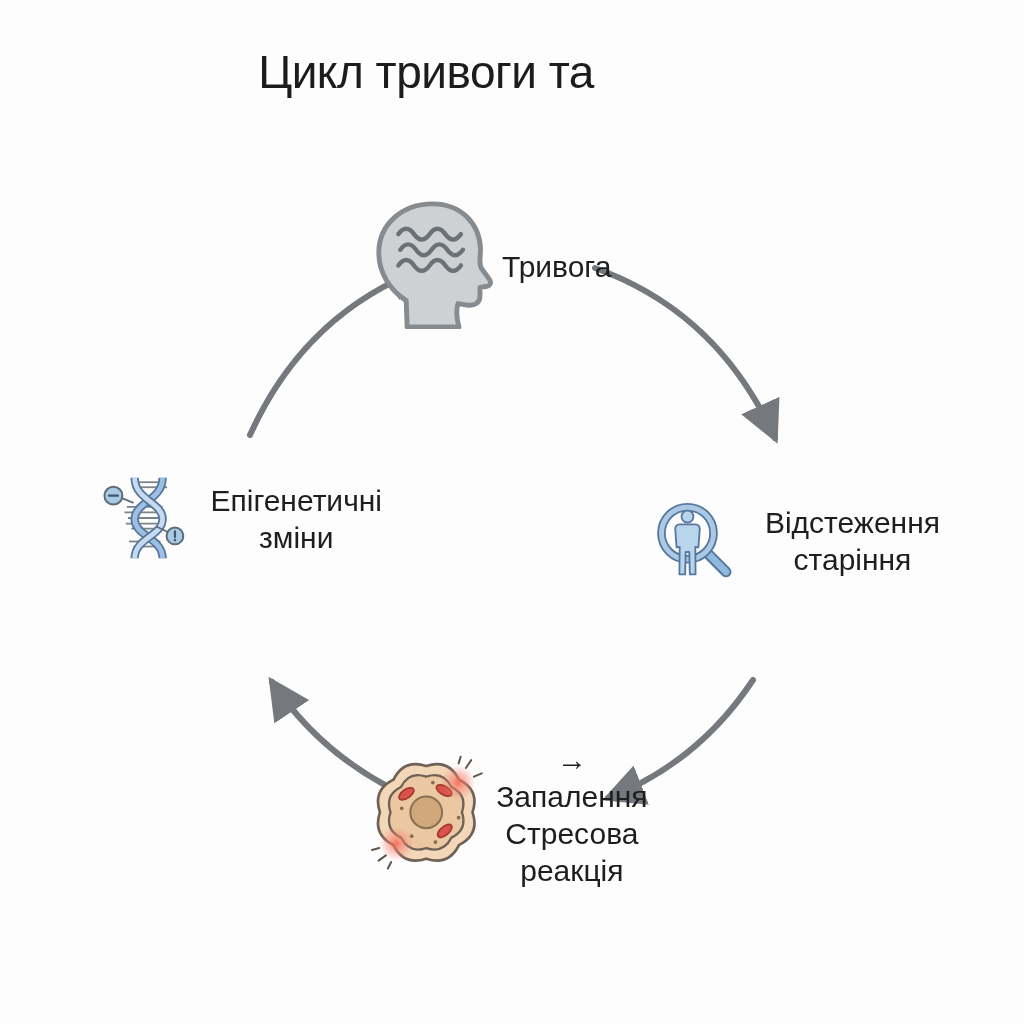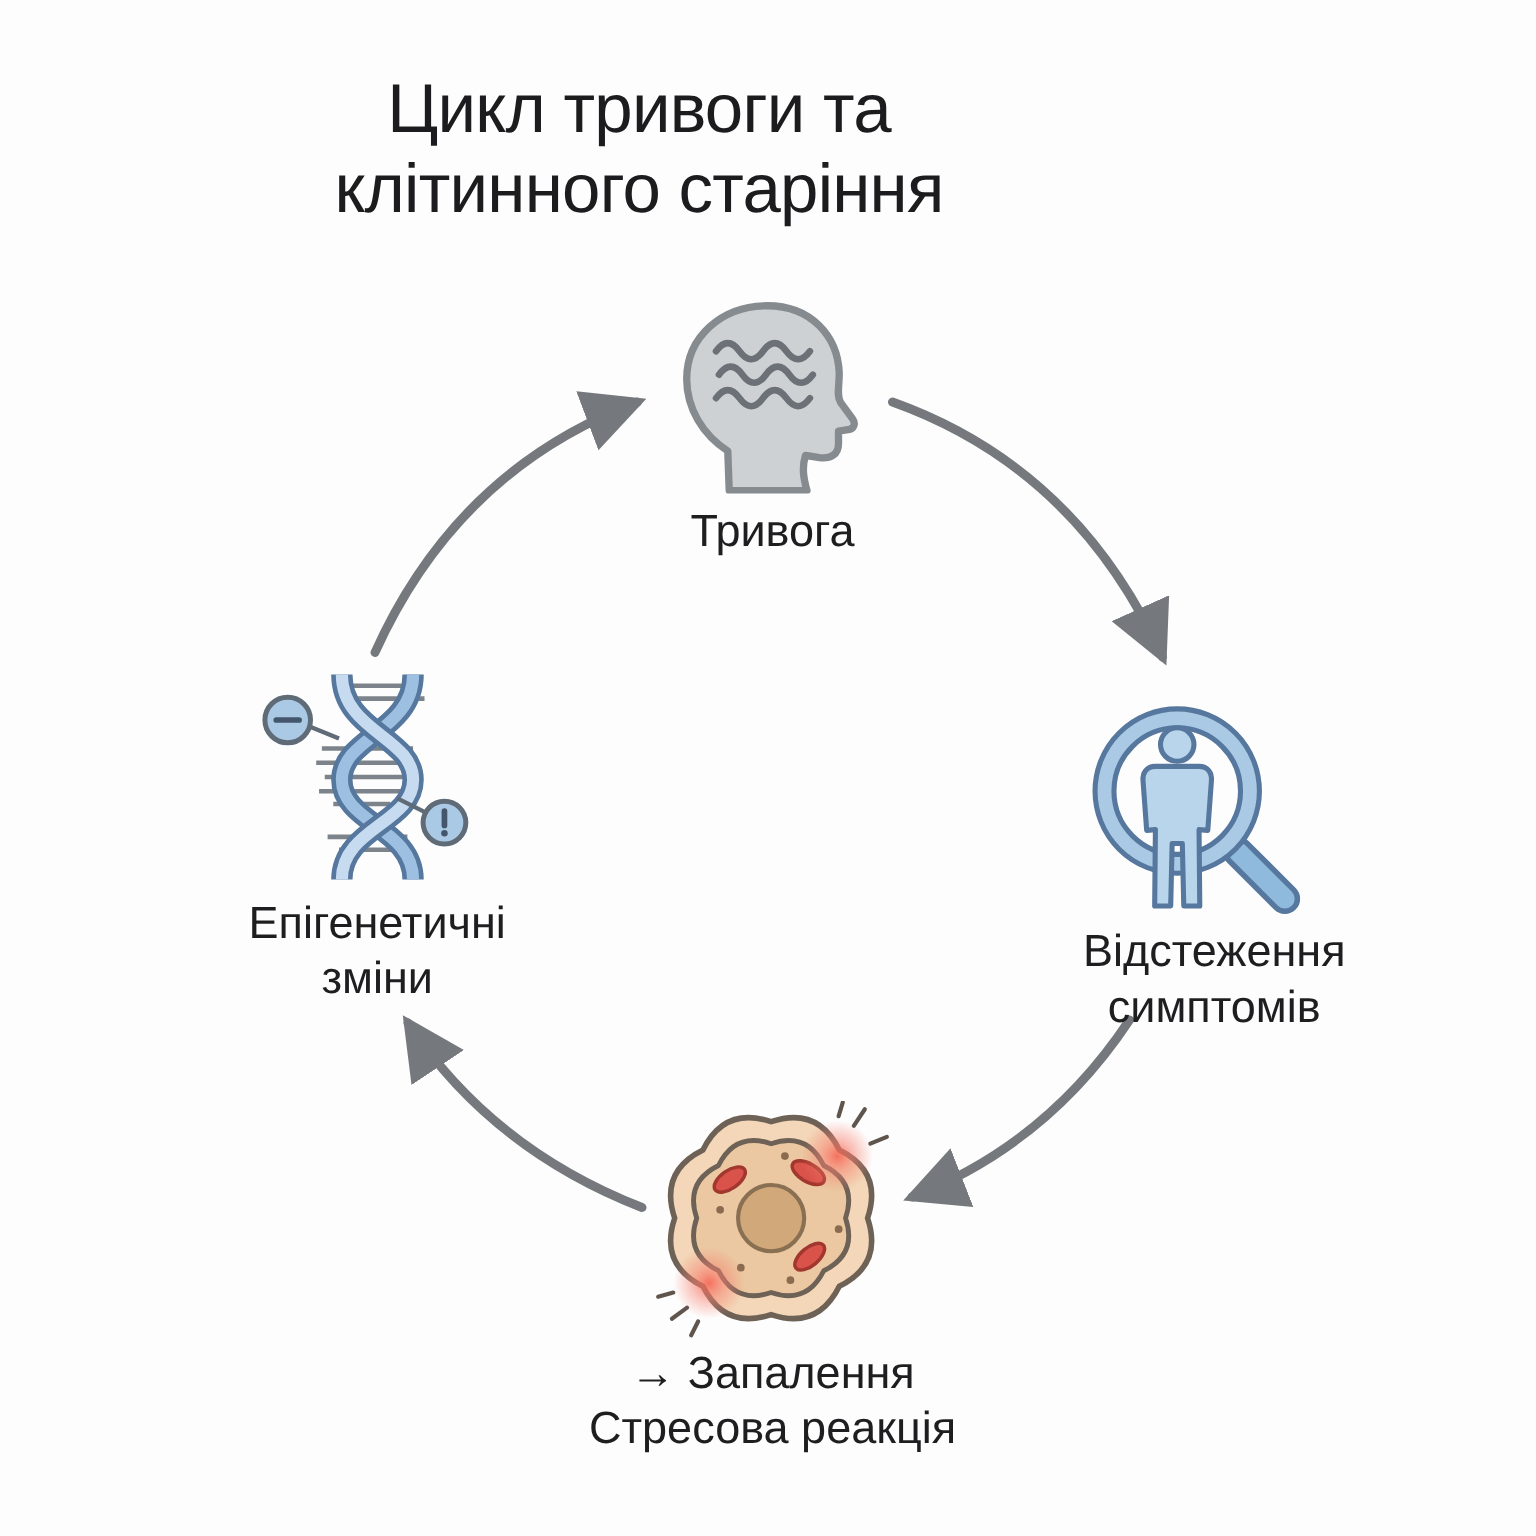--- a/index.html
+++ b/index.html
@@ -8,40 +8,39 @@
     background:#fdfdfd;
     font-family:"Liberation Sans", sans-serif;
     color:#1d1d1f;
   }
   .title{
     position:absolute;top:46px;left:0;width:852px;
     text-align:center;font-size:46px;line-height:1.16;
     letter-spacing:-0.5px;color:#1c1c1e;
   }
   .arrows{position:absolute;left:0;top:0;pointer-events:none;}
-  .node{position:absolute;display:flex;flex-direction:column;align-items:center;}
+  .node{position:absolute;display:flex;flex-direction:row;align-items:center;}
   .node-top{left:370px;top:197px;width:290px;}
   .node-right{left:650px;top:467px;width:290px;}
   .node-left{left:92px;top:442px;width:290px;}
   .node-bottom{left:370px;top:734px;width:290px;}
   .label{
     text-align:center;font-size:30px;line-height:1.23;color:#1e1e20;margin-top:8px;
   }
   .node-right .label,.node-left .label{margin-top:4px;margin-left:29px;}
   .node-bottom .label{margin-top:6px;}
   .dna-shift{transform:translateX(8px);}
 </style>
 </head>
 <body>
 
 <div class="canvas">
 
   <div class="title">
     <div>Цикл тривоги та</div>
-    <div>клітинного старіння</div>
   </div>
 
   <svg class="arrows" width="1024" height="1024" viewBox="0 0 1024 1024">
     <defs>
       <marker id="ah" viewBox="0 0 10 10" refX="8.5" refY="5" markerWidth="7" markerHeight="7" orient="auto">
         <path d="M0,0 L10,5 L0,10 z" fill="#75797d"></path>
       </marker>
     </defs>
     <path d="M 250,435 Q 305,313 425,268" fill="none" stroke="#75797d" stroke-width="6" stroke-linecap="round" marker-end="url(#ah)"></path>
     <path d="M 595,268 Q 718,312 775,438" fill="none" stroke="#75797d" stroke-width="6" stroke-linecap="round" marker-end="url(#ah)"></path>
@@ -75,21 +74,21 @@
       <circle cx="72" cy="62" r="43.5" fill="none" stroke="#56779e" stroke-width="3.5"></circle>
       <g fill="#b9d5ec" stroke="#56779e" stroke-width="3.5" stroke-linejoin="round">
         <circle cx="72" cy="30" r="11.5"></circle>
         <path d="M 57,45 L 87,45 C 93,45 96,49.5 95.5,55 L 93,89 L 87,88.5 L 87.5,141
                  L 76.5,141 L 75.5,98 L 68.5,98 L 67.5,141 L 56.5,141 L 57,88.5 L 51,89
                  L 48.5,55 C 48,49.5 51,45 57,45 Z"></path>
       </g>
     </svg>
     <div class="label">
       <div>Відстеження</div>
-      <div>симптомів</div>
+      <div>старіння</div>
     </div>
   </div>
 
   <div class="node node-left">
     <svg class="dna-shift" width="152" height="152" viewBox="0 0 160 160">
       <g stroke="#7d838a" stroke-width="3.2">
         <line x1="58" y1="16" x2="108" y2="16"></line>
         <line x1="66" y1="25" x2="120" y2="25"></line>
         <line x1="48" y1="60" x2="112" y2="60"></line>
         <line x1="44" y1="70" x2="116" y2="70"></line>

